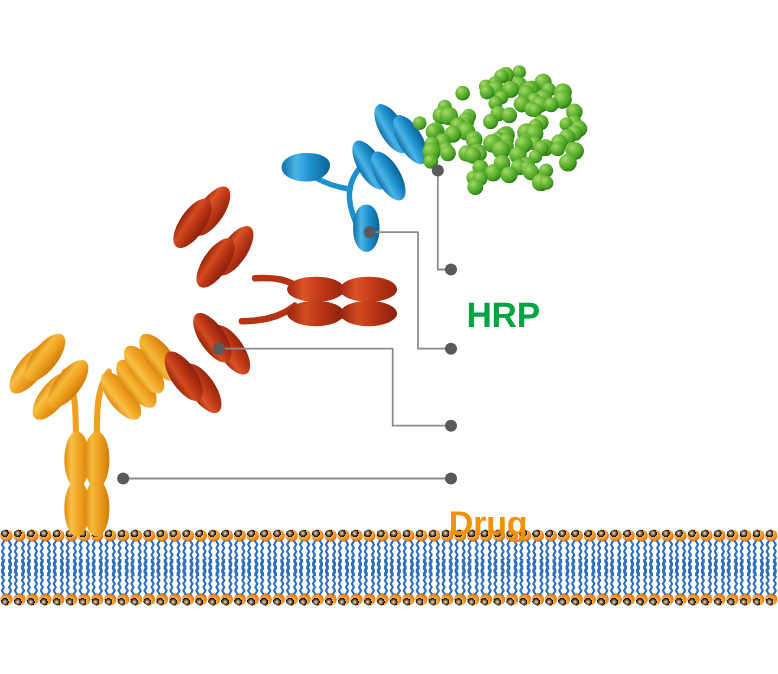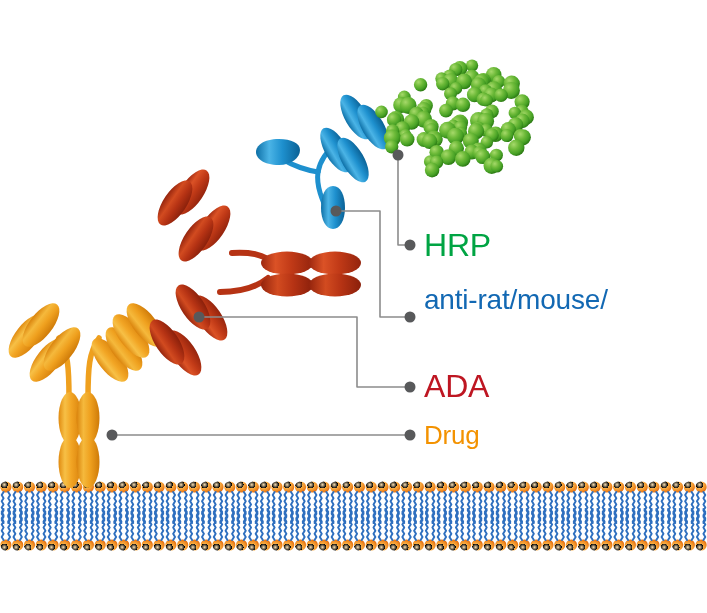--- a/index.html
+++ b/index.html
@@ -1,24 +1,24 @@
 <!DOCTYPE html>
 <html><head>
 <meta charset="utf-8">
 <style>
   html,body{margin:0;padding:0;background:#ffffff;}
   body{width:707px;height:613px;overflow:hidden;
        font-family:"Liberation Sans", sans-serif;}
   #stage{position:relative;width:707px;height:613px;background:#fff;}
   #art{position:absolute;left:0;top:0;width:707px;height:613px;}
-  .lbl{position:absolute;font-weight:400;white-space:nowrap;letter-spacing:-0.2px;}
+  .lbl{position:absolute;font-weight:700;white-space:nowrap;letter-spacing:-0.2px;margin-top:41px;}
   #lbl-hrp{left:424px;top:227px;font-size:32px;color:#00A443;line-height:36px;}
   #lbl-fc{left:424px;top:283px;font-size:28px;color:#1268B3;line-height:33px;}
   #lbl-ada{left:424px;top:368px;font-size:32px;color:#BE1622;line-height:36px;}
-  #lbl-drug{left:424px;top:417px;font-size:26px;color:#F39200;line-height:36px;}
+  #lbl-drug{left:408px;top:417px;font-size:31px;color:#F39200;line-height:36px;}
   .fcline{display:block;}
 </style>
 </head>
 <body>
 
 <div id="stage">
 
   <svg id="art" viewBox="0 0 707 613">
     <defs>
 
@@ -383,19 +383,17 @@
         <circle cx="199" cy="317" r="5.5" fill="#58595B"></circle>
         <circle cx="410" cy="387" r="5.5" fill="#58595B"></circle>
         <circle cx="112" cy="435" r="5.5" fill="#58595B"></circle>
         <circle cx="410" cy="435" r="5.5" fill="#58595B"></circle>
       </g>
   </svg>
 
   <div class="lbl" id="lbl-hrp">HRP</div>
 
   <div class="lbl" id="lbl-fc">
-    <span class="fcline">anti-rat/mouse/</span>
   </div>
 
-  <div class="lbl" id="lbl-ada">ADA</div>
 
   <div class="lbl" id="lbl-drug">Drug</div>
 </div>
 
 </body></html>

